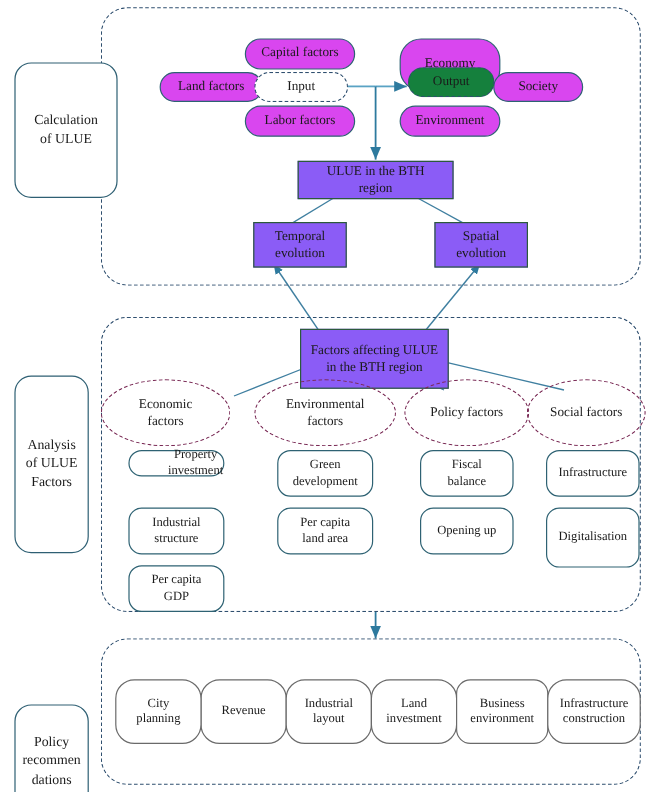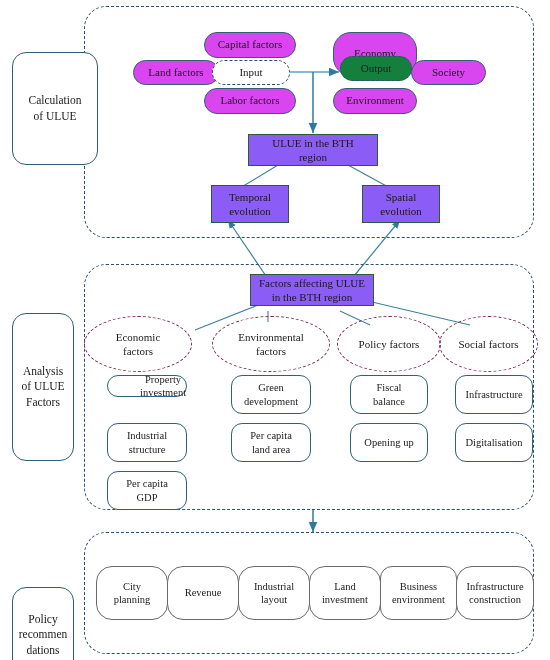--- a/index.html
+++ b/index.html
@@ -208,21 +208,21 @@
     </div>
   </div>
 
   <div class="rect-green" style="left:362px; top:185px; width:78px; height:38px;">
     <div>
       <div>Spatial</div>
       <div>evolution</div>
     </div>
   </div>
 
-  <div class="rect-green" style="left:250px; top:274px; width:124px; height:32px;">
+  <div class="rect-green" style="left:250px; top:274px; width:124px; height:50px;">
     <div>
       <div>Factors affecting ULUE</div>
       <div>in the BTH region</div>
     </div>
   </div>
 
   <div class="ellipse" style="left:84px; top:316px; width:108px; height:56px;">
     <div>
       <div>Economic</div>
       <div>factors</div>
@@ -287,21 +287,21 @@
       <div>Fiscal</div>
       <div>balance</div>
     </div>
   </div>
 
   <div class="ind-box" style="left:455px; top:375px; width:78px; height:39px;">
     <div>
       <div>Infrastructure</div>
     </div>
   </div>
-  <div class="ind-box" style="left:455px; top:423px; width:78px; height:39px;">
+  <div class="ind-box" style="left:455px; top:423px; width:78px; height:50px;">
     <div>
       <div>Digitalisation</div>
     </div>
   </div>
 
   <div class="policy-pill" style="left:167px; top:566px; width:72px; height:54px;">
     <div>
       <div>Revenue</div>
     </div>
   </div>

